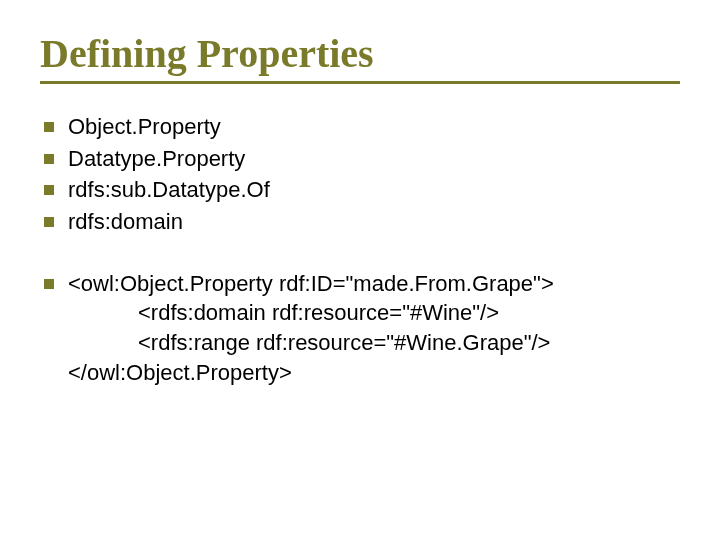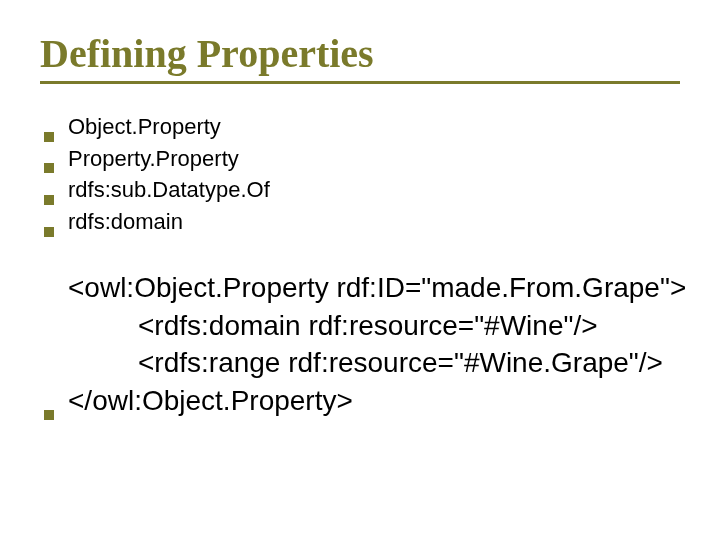--- a/index.html
+++ b/index.html
@@ -30,42 +30,42 @@
     width: 640px;
     background: #7a7a2b;
     margin-bottom: 28px;
   }
   .list {
     margin: 0;
     padding: 0;
   }
   .list-item {
     display: flex;
-    align-items: flex-end;
+    align-items: flex-start;
     font-size: 22px;
     line-height: 1.35;
     margin: 2px 0;
   }
   .bullet {
     width: 10px;
     height: 10px;
     background: #7a7a2b;
     margin: 10px 14px 0 4px;
     flex: 0 0 10px;
   }
   .item-text {
     flex: 1;
     font-family: Verdana, Geneva, sans-serif;
   }
   .gap {
     height: 28px;
   }
   .code-block {
     font-family: Verdana, Geneva, sans-serif;
-    font-size: 28px;
+    font-size: 22px;
     line-height: 1.35;
   }
   .code-line {
     white-space: pre;
   }
   .indent {
     padding-left: 70px;
     display: inline-block;
   }
 </style>
@@ -77,21 +77,21 @@
   <h1 class="title">Defining Properties</h1>
   <div class="title-underline"></div>
 
   <div class="list">
     <div class="list-item">
       <span class="bullet"></span>
       <span class="item-text">Object.Property</span>
     </div>
     <div class="list-item">
       <span class="bullet"></span>
-      <span class="item-text">Property.Property</span>
+      <span class="item-text">Datatype.Property</span>
     </div>
     <div class="list-item">
       <span class="bullet"></span>
       <span class="item-text">rdfs:sub.Datatype.Of</span>
     </div>
     <div class="list-item">
       <span class="bullet"></span>
       <span class="item-text">rdfs:domain</span>
     </div>
   </div>

